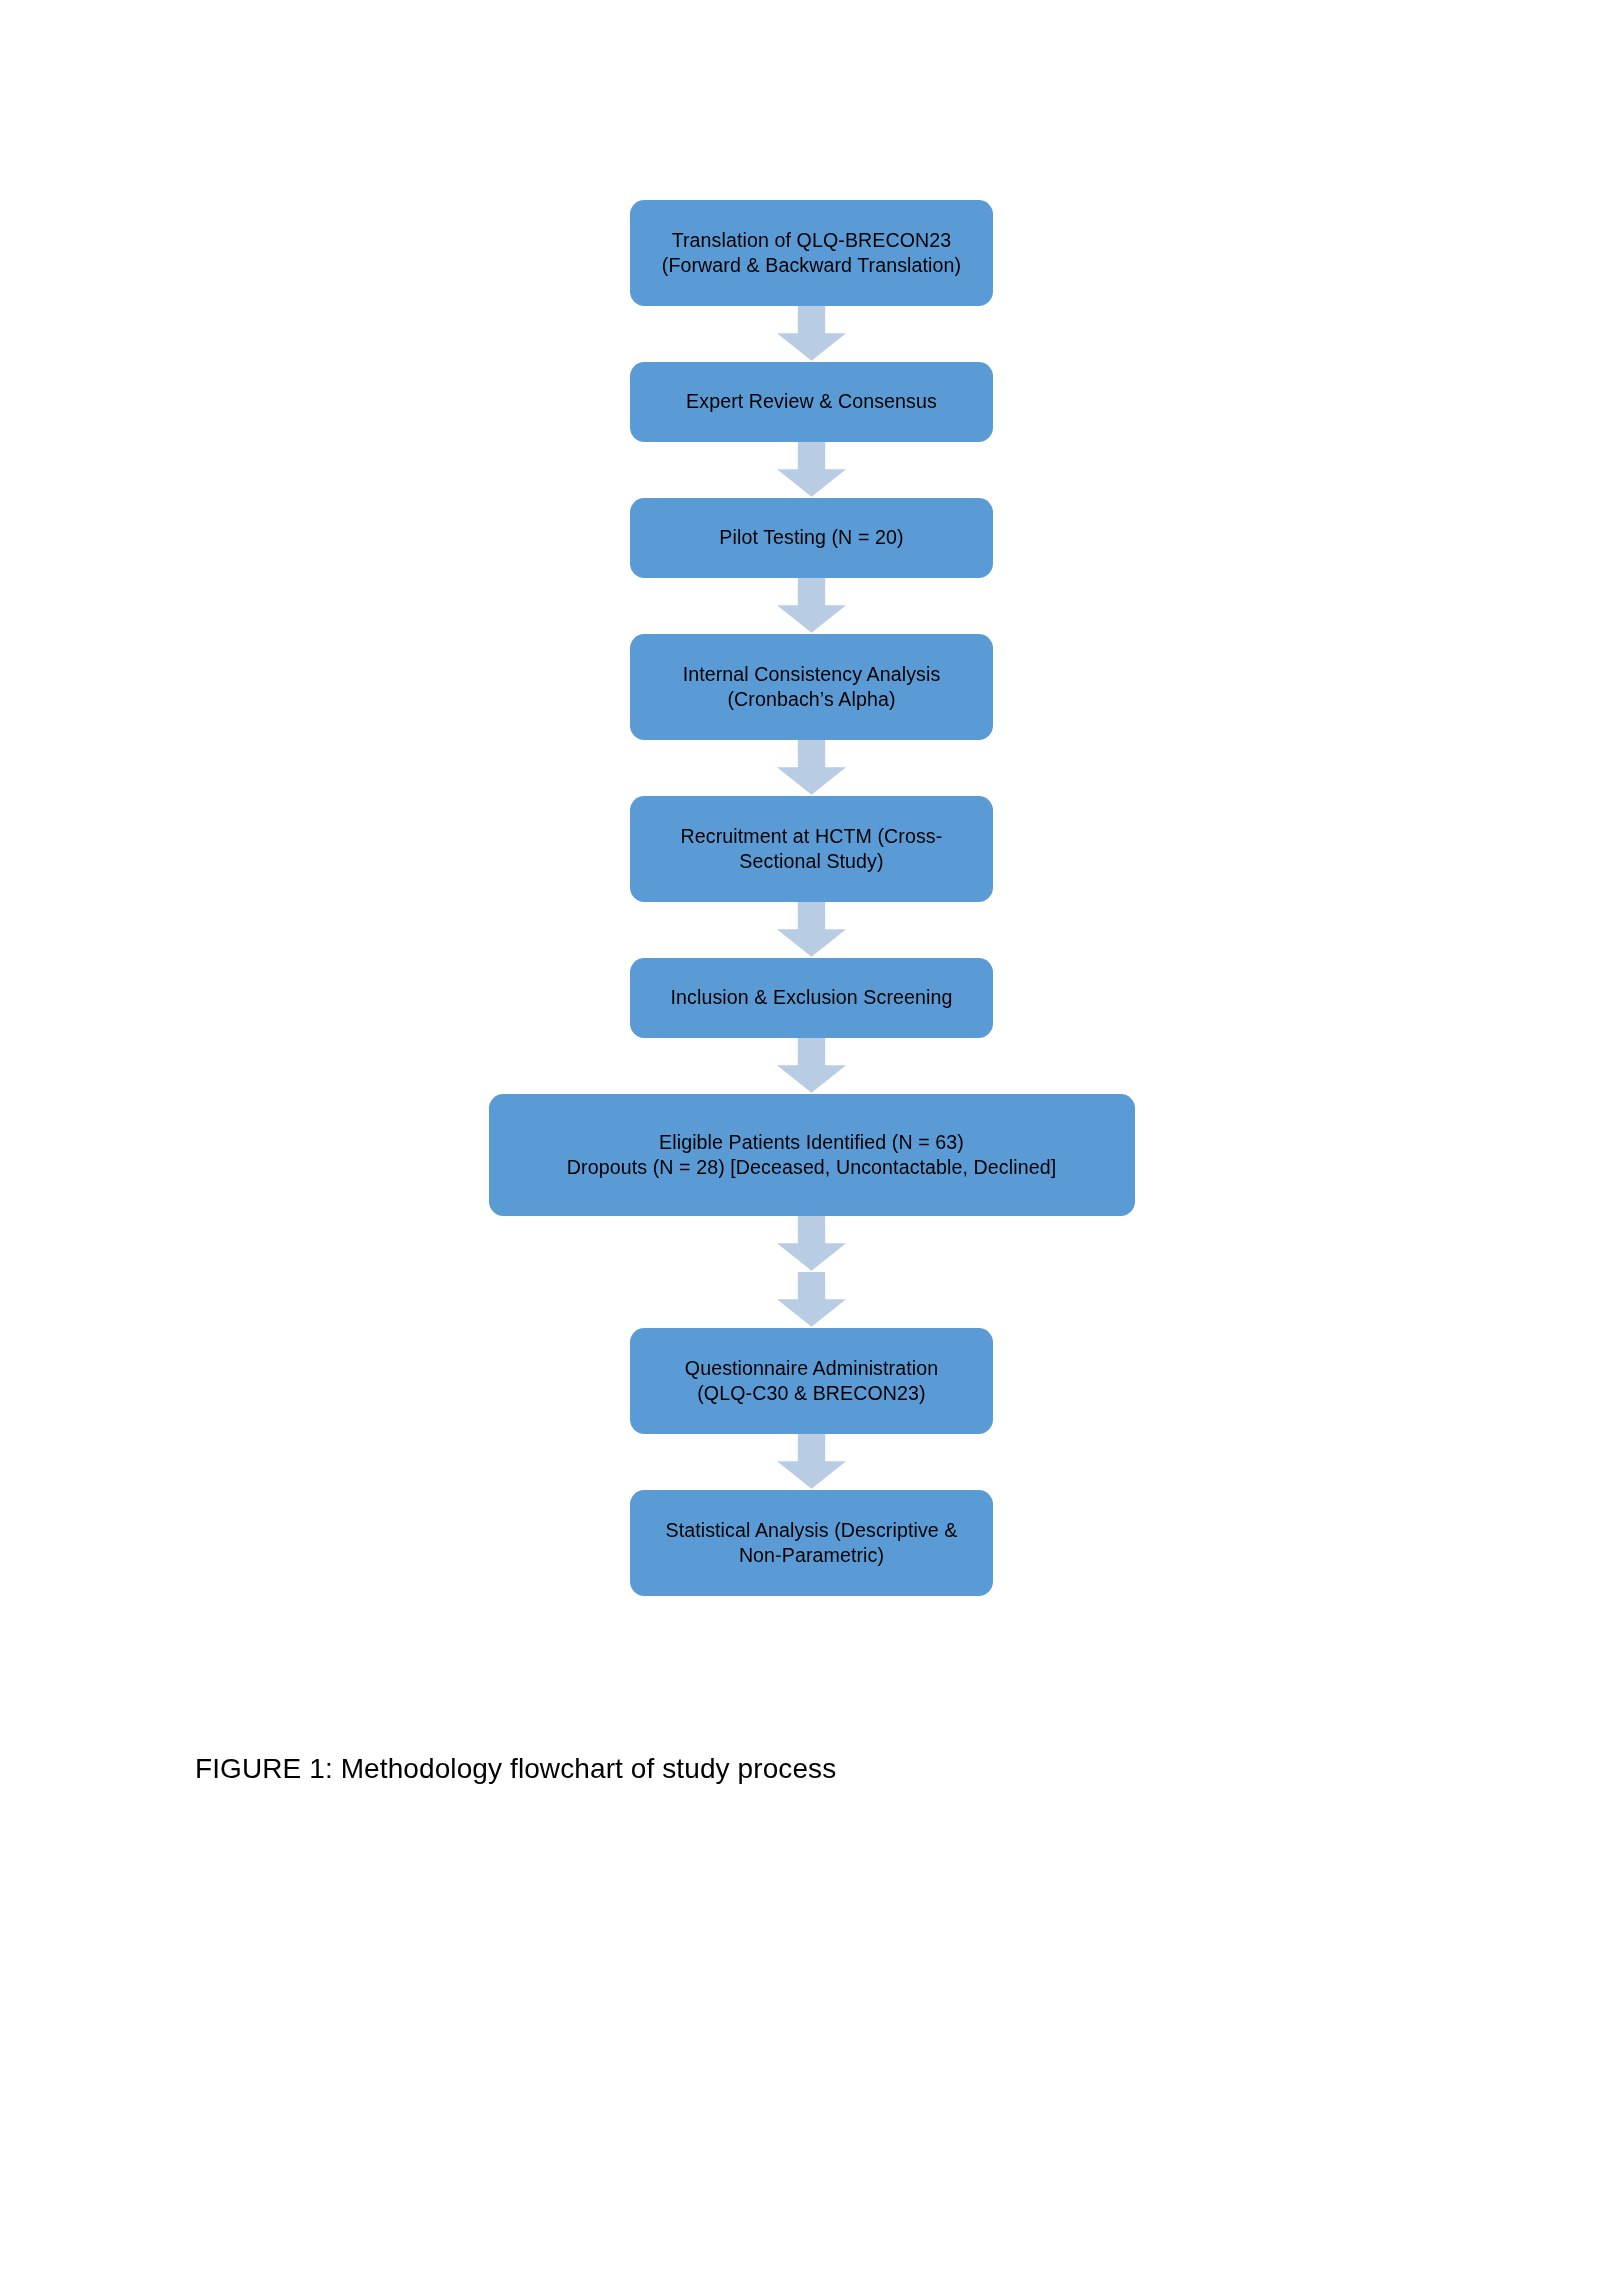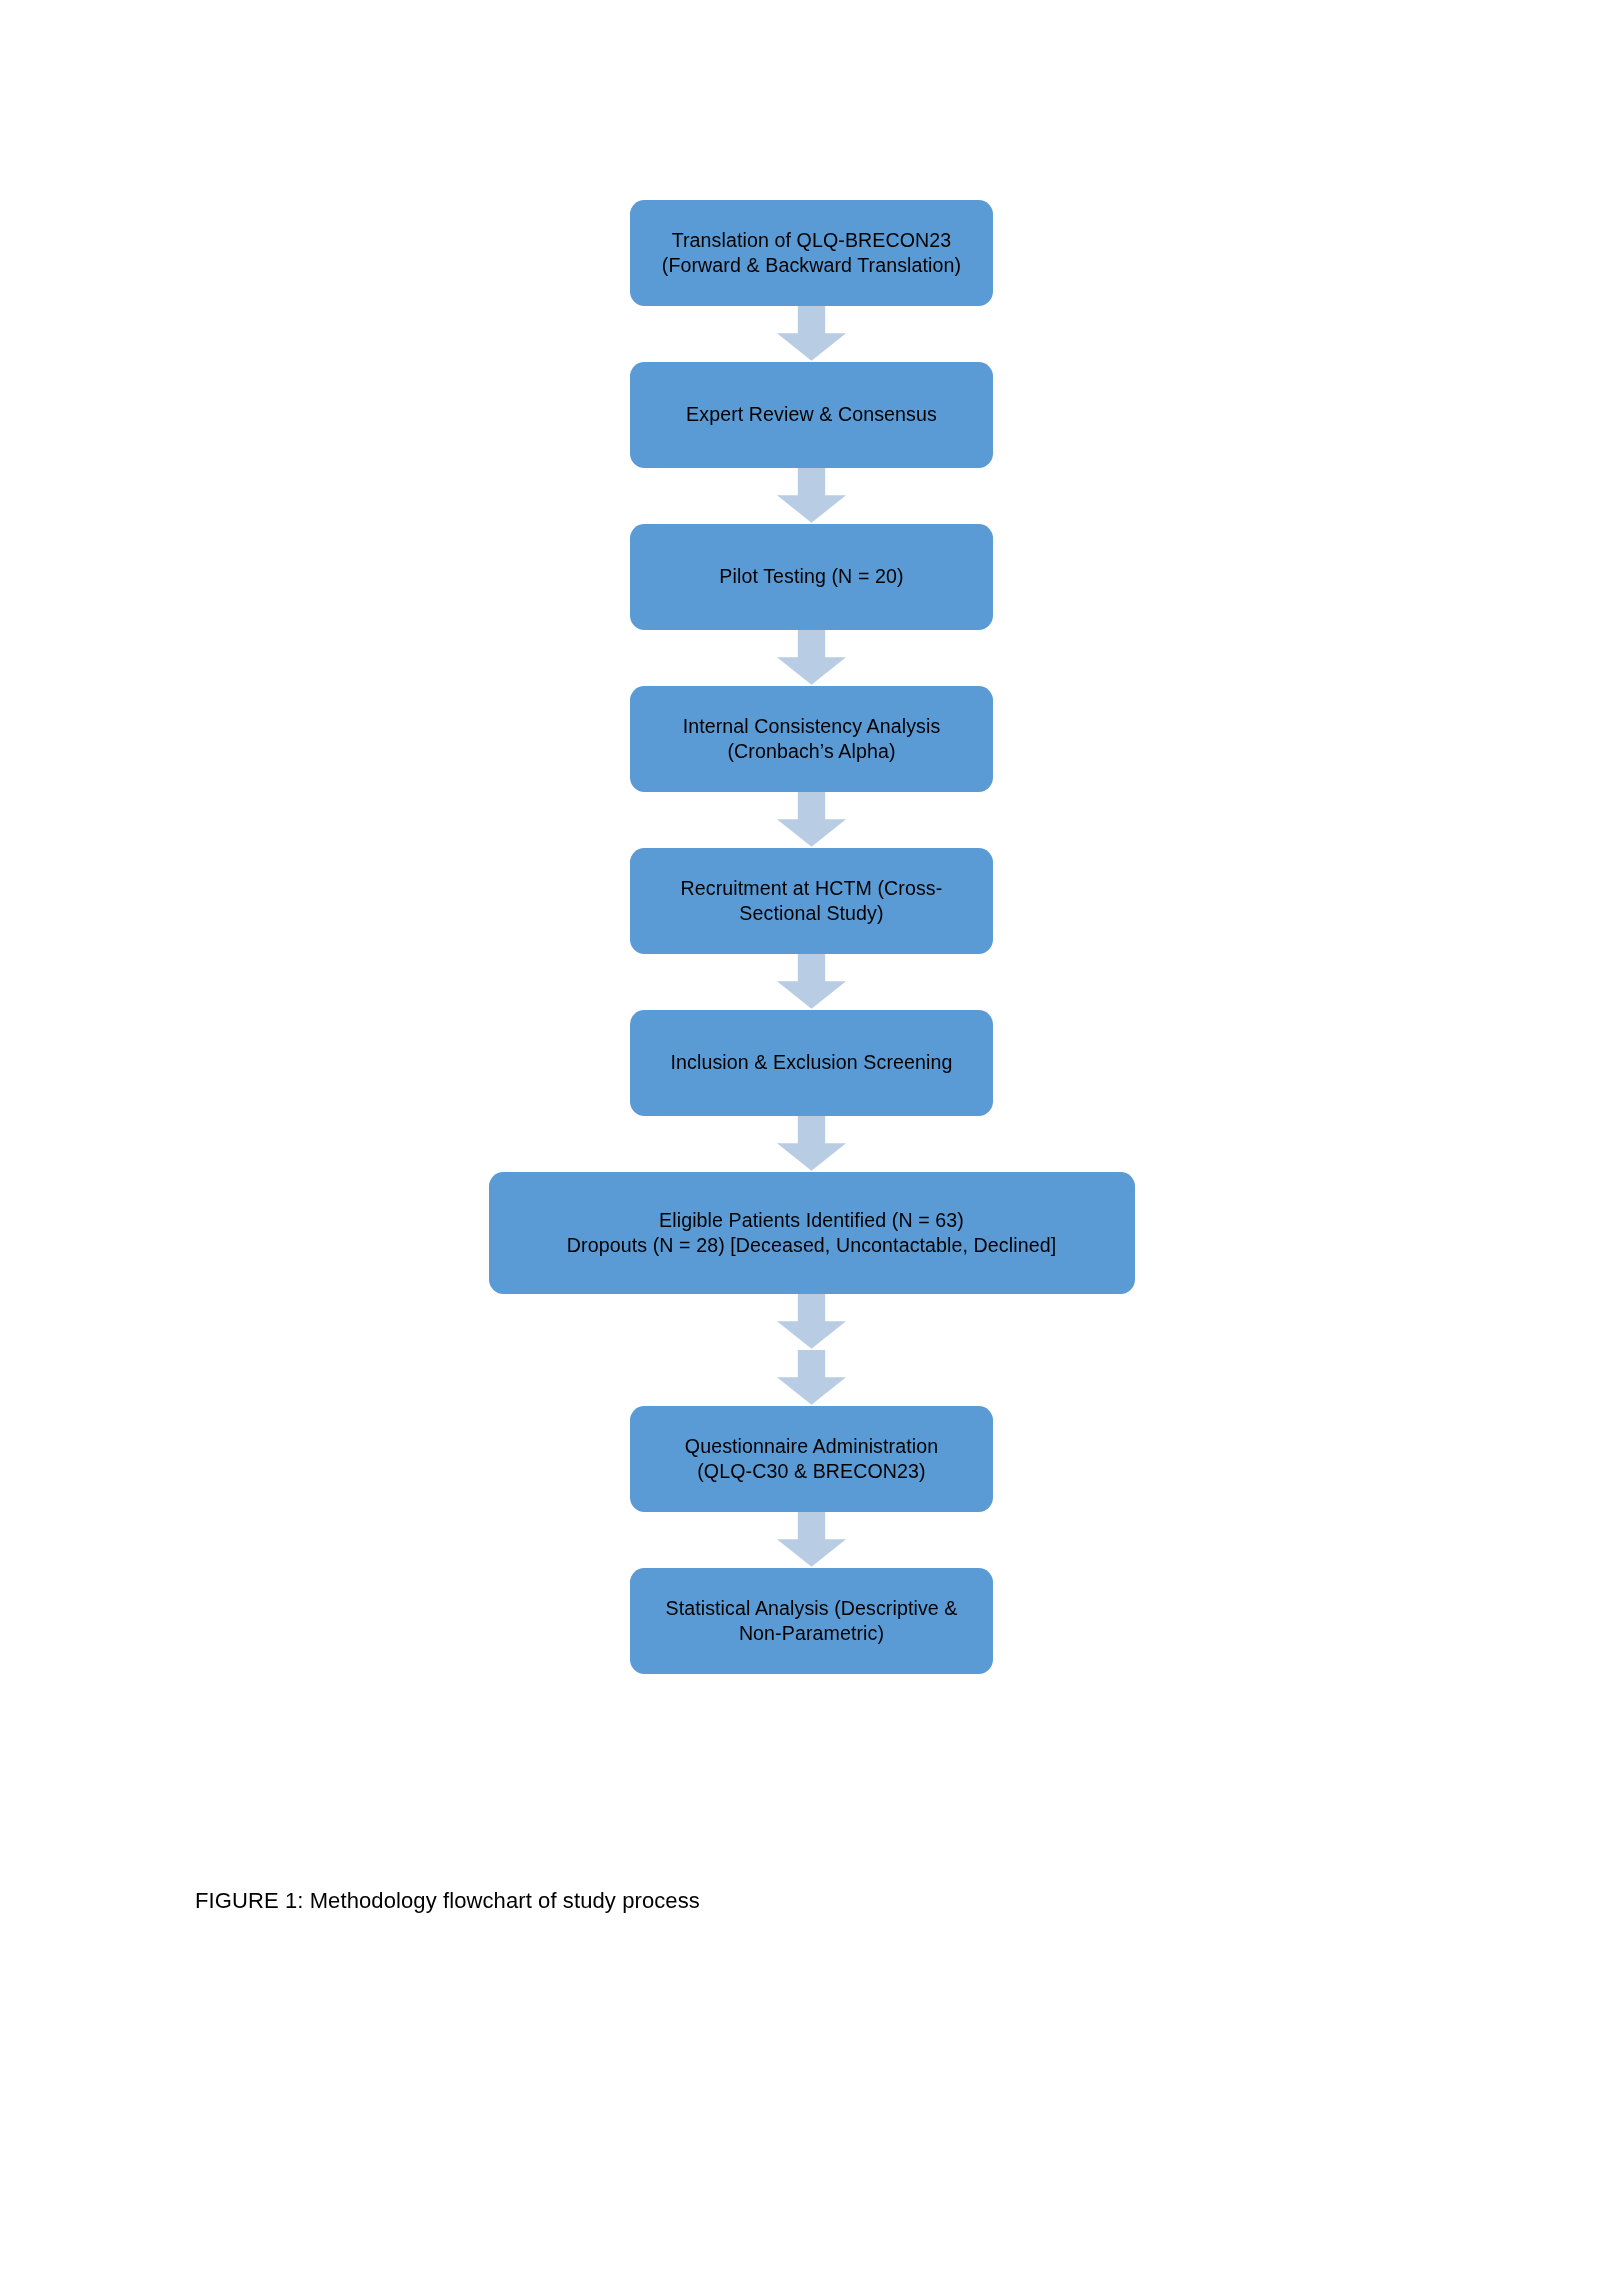--- a/index.html
+++ b/index.html
@@ -42,42 +42,42 @@
     justify-content: center;
     text-align: center;
     color: #000000;
     font-size: 19.6px;
     line-height: 1.30;
     letter-spacing: 0.1px;
     padding: 0 11.8px;
     white-space: pre-line;
   }
 
-  .node.h1line { height: 106px; }
+  .node.h1line { height: 80px; }
   .node.h2line { height: 106px; }
 
   .node.wide {
     width: 646px;
     height: 122px;
   }
 
   .arrow {
     width: 75px;
     height: 56px;
     margin: 0;
     position: relative;
     flex: none;
   }
   .arrow svg { display: block; width: 75px; height: 56px; }
 
   .caption {
     position: absolute;
     left: 195px;
-    top: 1888px;
-    font-size: 22px;
+    top: 1752px;
+    font-size: 28px;
     line-height: 1.2;
     color: #000000;
     letter-spacing: 0.1px;
     white-space: nowrap;
   }
 </style>
 </head>
 <body>
 
 <div class="page">

